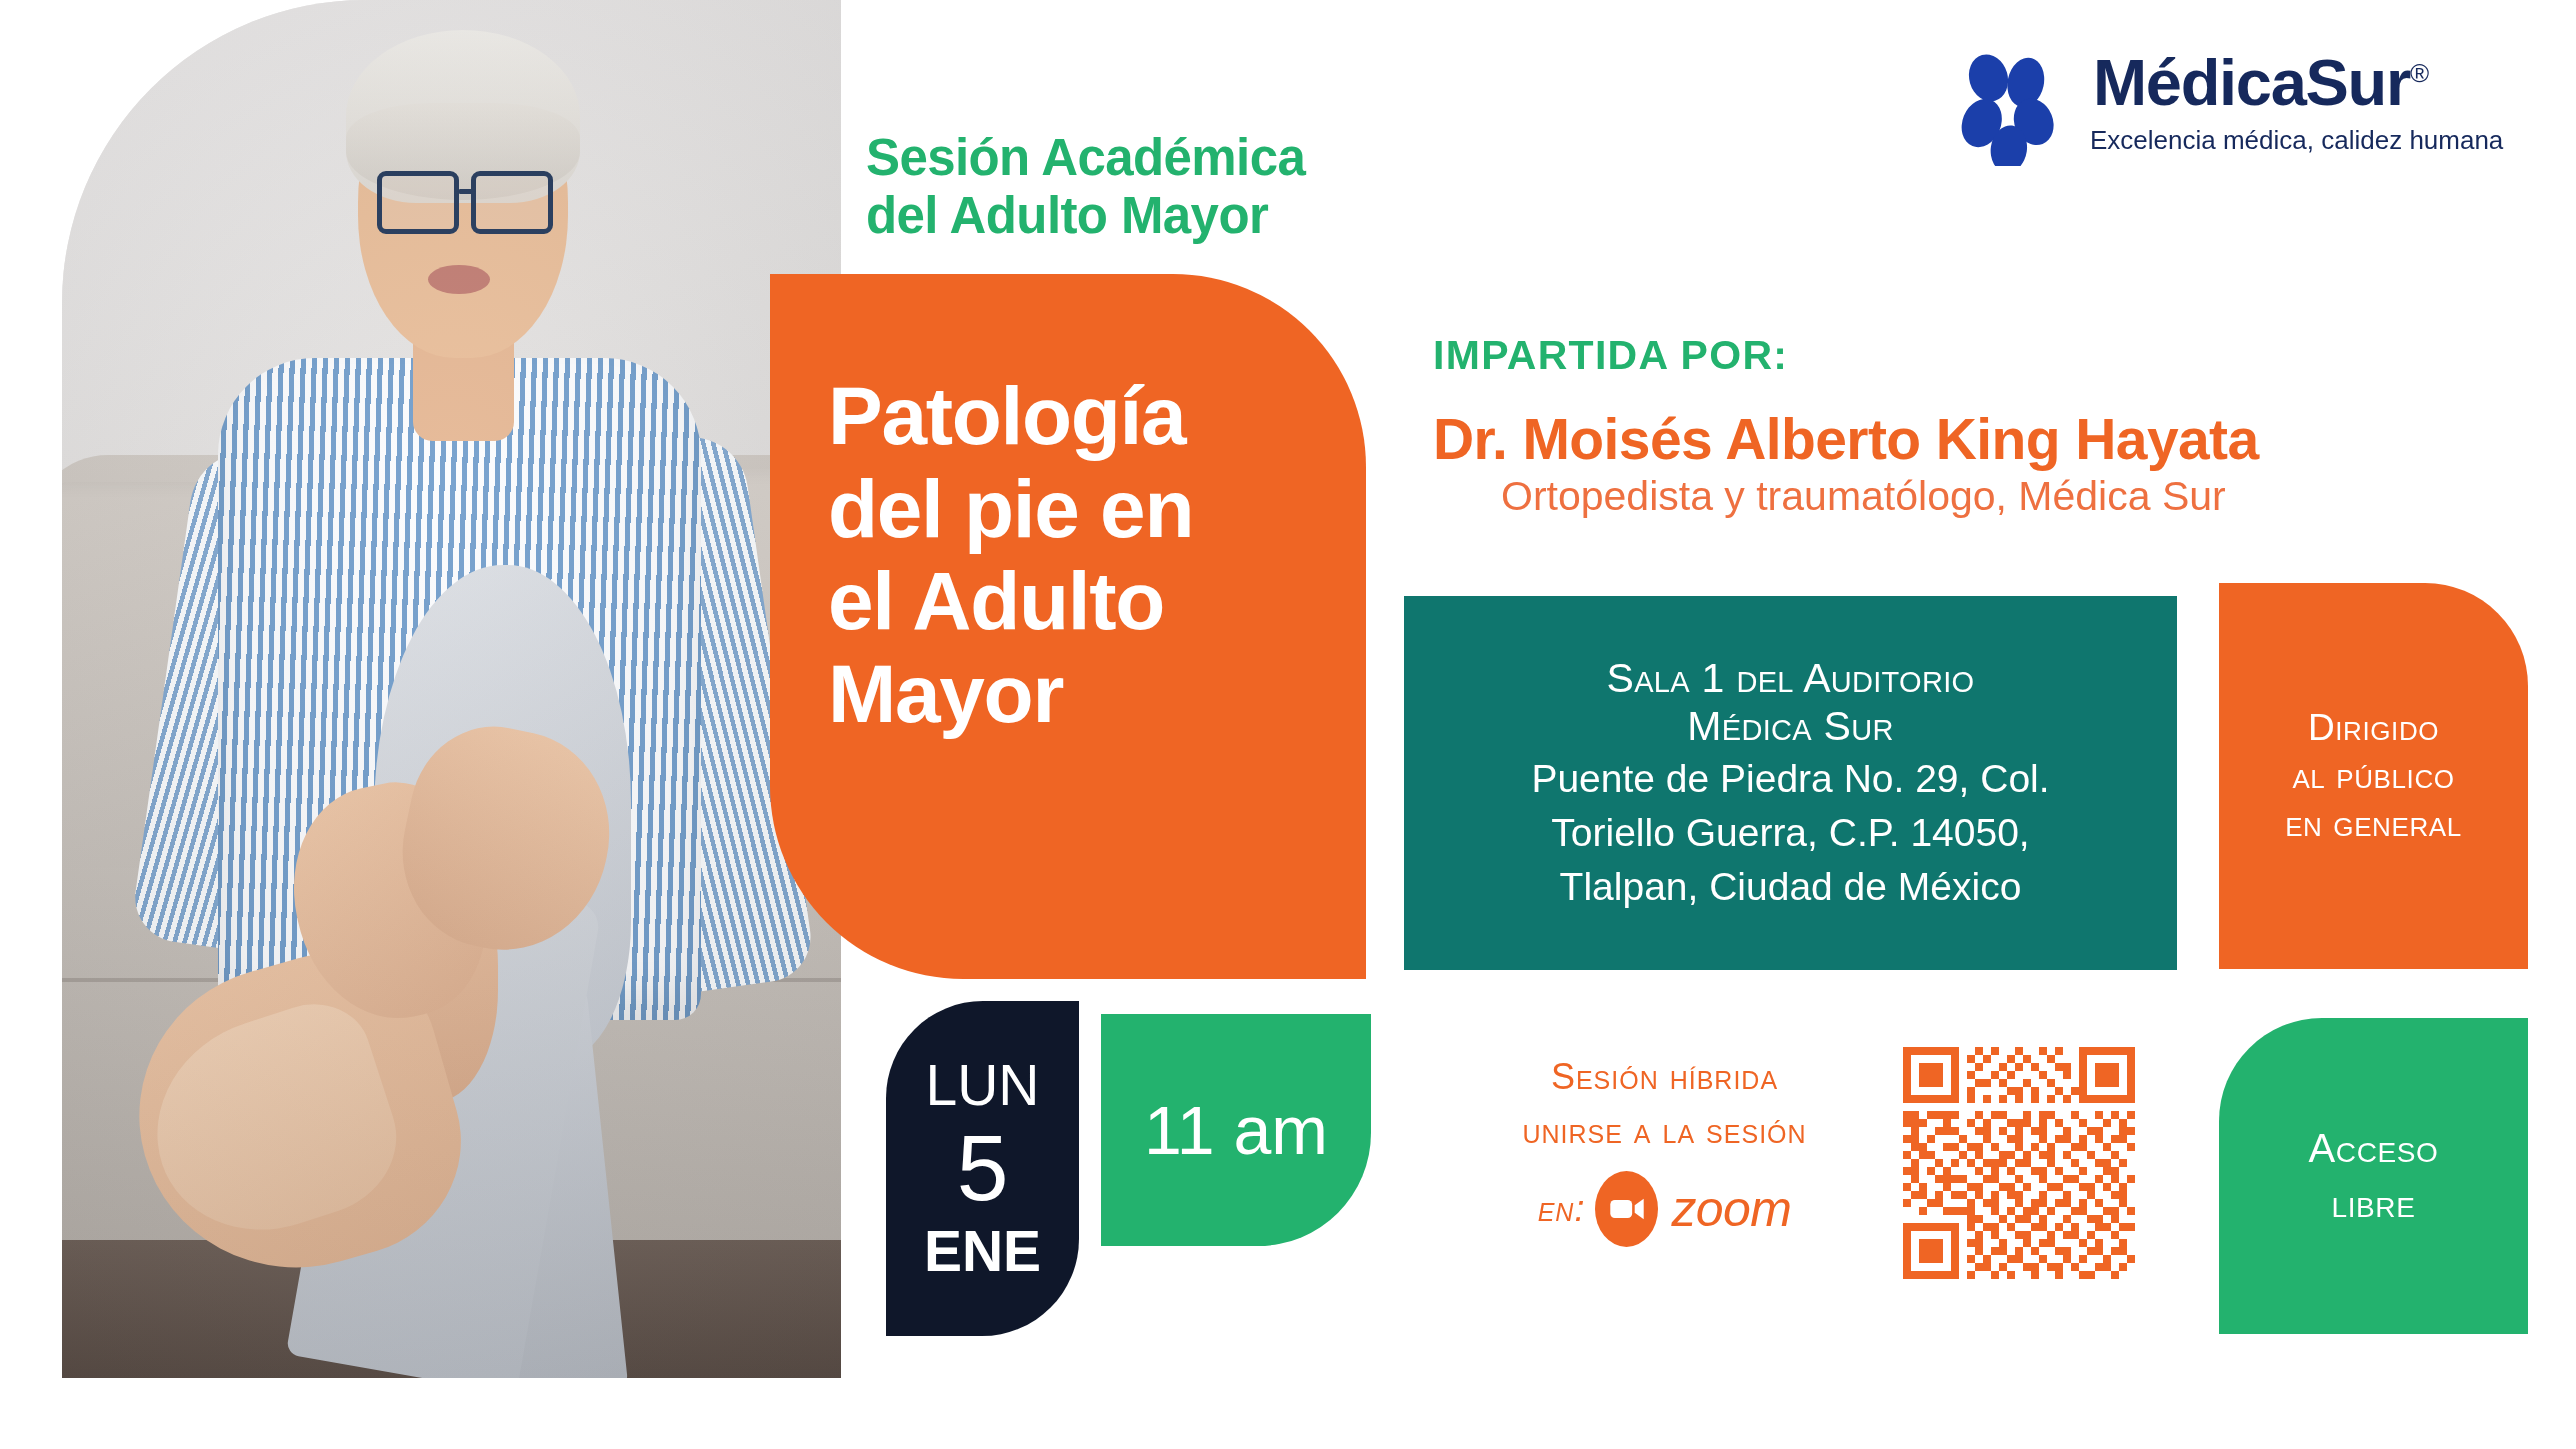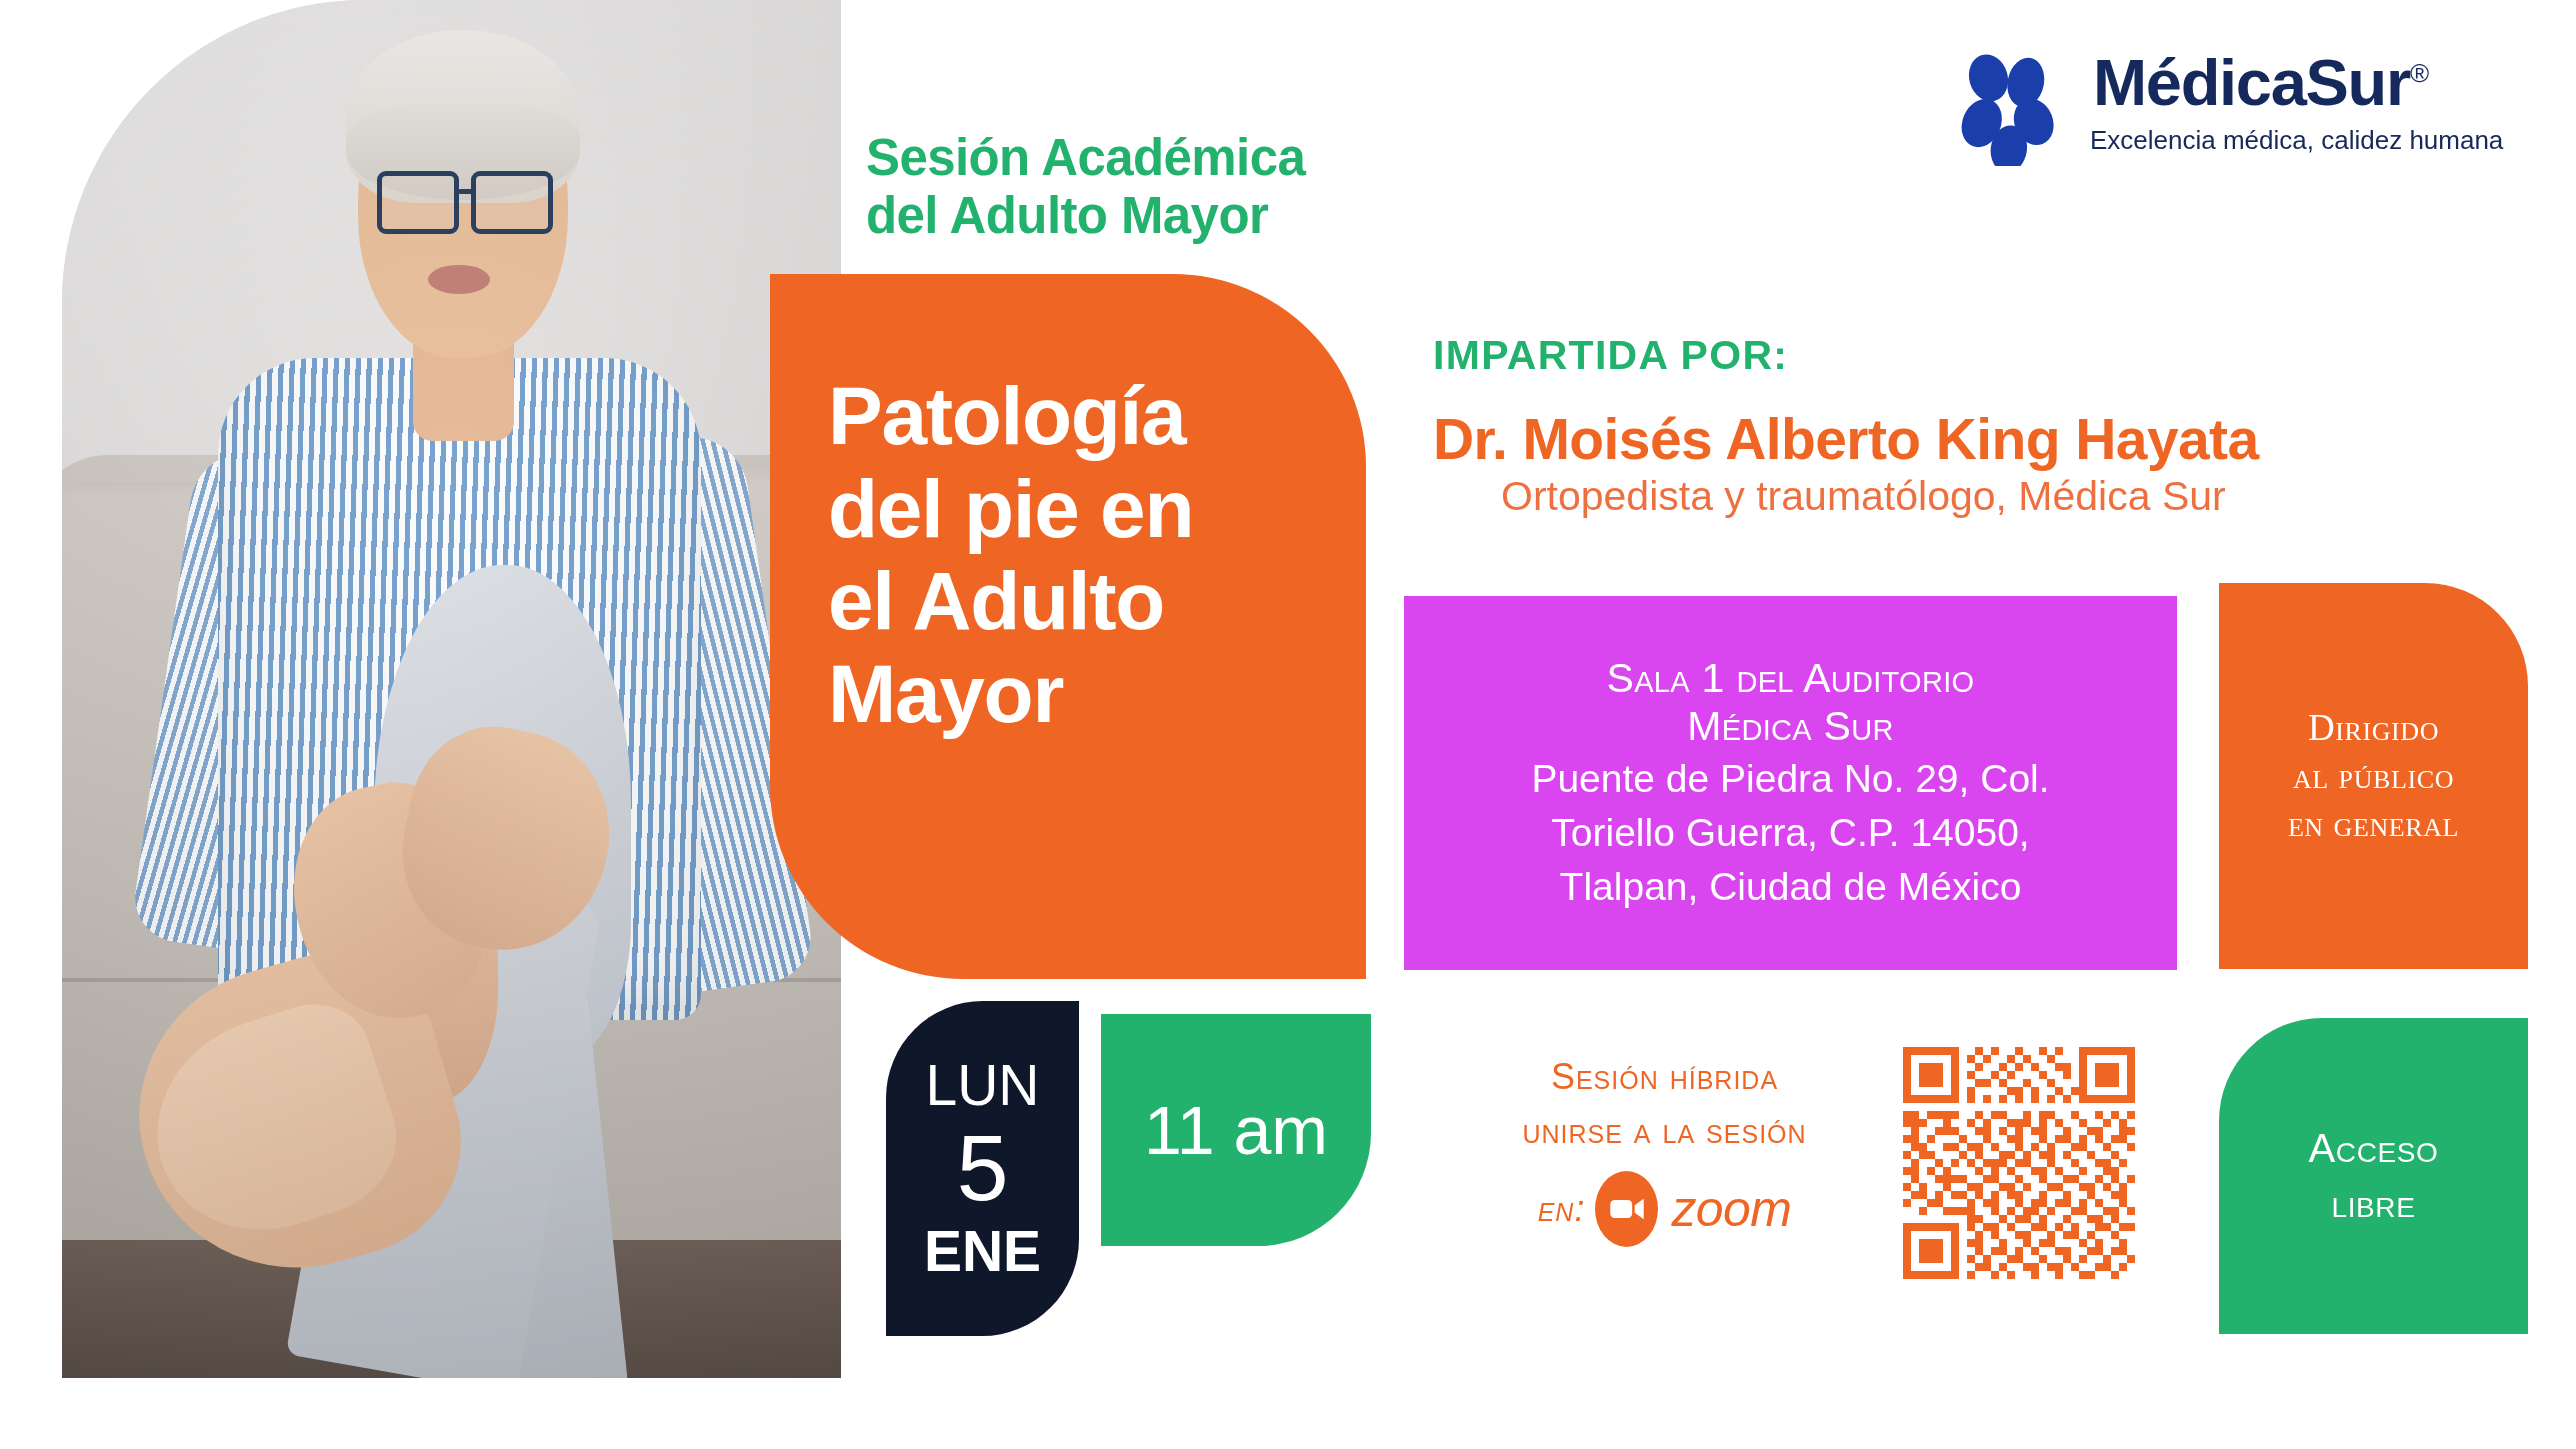--- a/index.html
+++ b/index.html
@@ -110,33 +110,33 @@
   
   .speaker-label{position:absolute;left:1433px;top:332px;font-size:41px;font-weight:bold;
     color:#23b26e;letter-spacing:1.3px;}
   .speaker-name{position:absolute;left:1433px;top:406px;font-size:57px;font-weight:bold;
     color:#ef6524;letter-spacing:-0.6px;white-space:nowrap;}
   .speaker-role{position:absolute;left:1501px;top:473px;font-size:41px;color:#ee7040;white-space:nowrap;}
 
   
   .venue{
     position:absolute;left:1404px;top:596px;width:773px;height:374px;
-    background:#d946ef;color:#ffffff;
+    background:#0f766e;color:#ffffff;
     display:flex;flex-direction:column;align-items:center;justify-content:center;
     padding:15.5px 30px;text-align:center;
   }
   .venue-sc{font-size:41px;line-height:1.16;font-variant:small-caps;letter-spacing:0.3px;}
   .venue-addr{font-size:39px;line-height:1.24;margin-top:5.2px;}
 
   
   .dirigido{
     position:absolute;left:2219px;top:583px;width:309px;height:386px;
     background:#ef6524;color:#ffffff;border-top-right-radius:103px;
     display:flex;align-items:center;justify-content:center;text-align:center;
-    font-size:37px;line-height:1.30;font-variant:small-caps;letter-spacing:0.6px;font-family:Liberation Serif, serif;
+    font-size:37px;line-height:1.30;font-variant:small-caps;letter-spacing:0.6px;
   }
 
   
   .date-badge{
     position:absolute;left:886px;top:1001px;width:193px;height:335px;
     background:#0f172a;color:#fff;
     border-top-left-radius:97px;border-bottom-right-radius:97px;
     display:flex;flex-direction:column;align-items:center;justify-content:center;
   }
   .d-dow{font-size:57px;font-weight:normal;line-height:1;}

